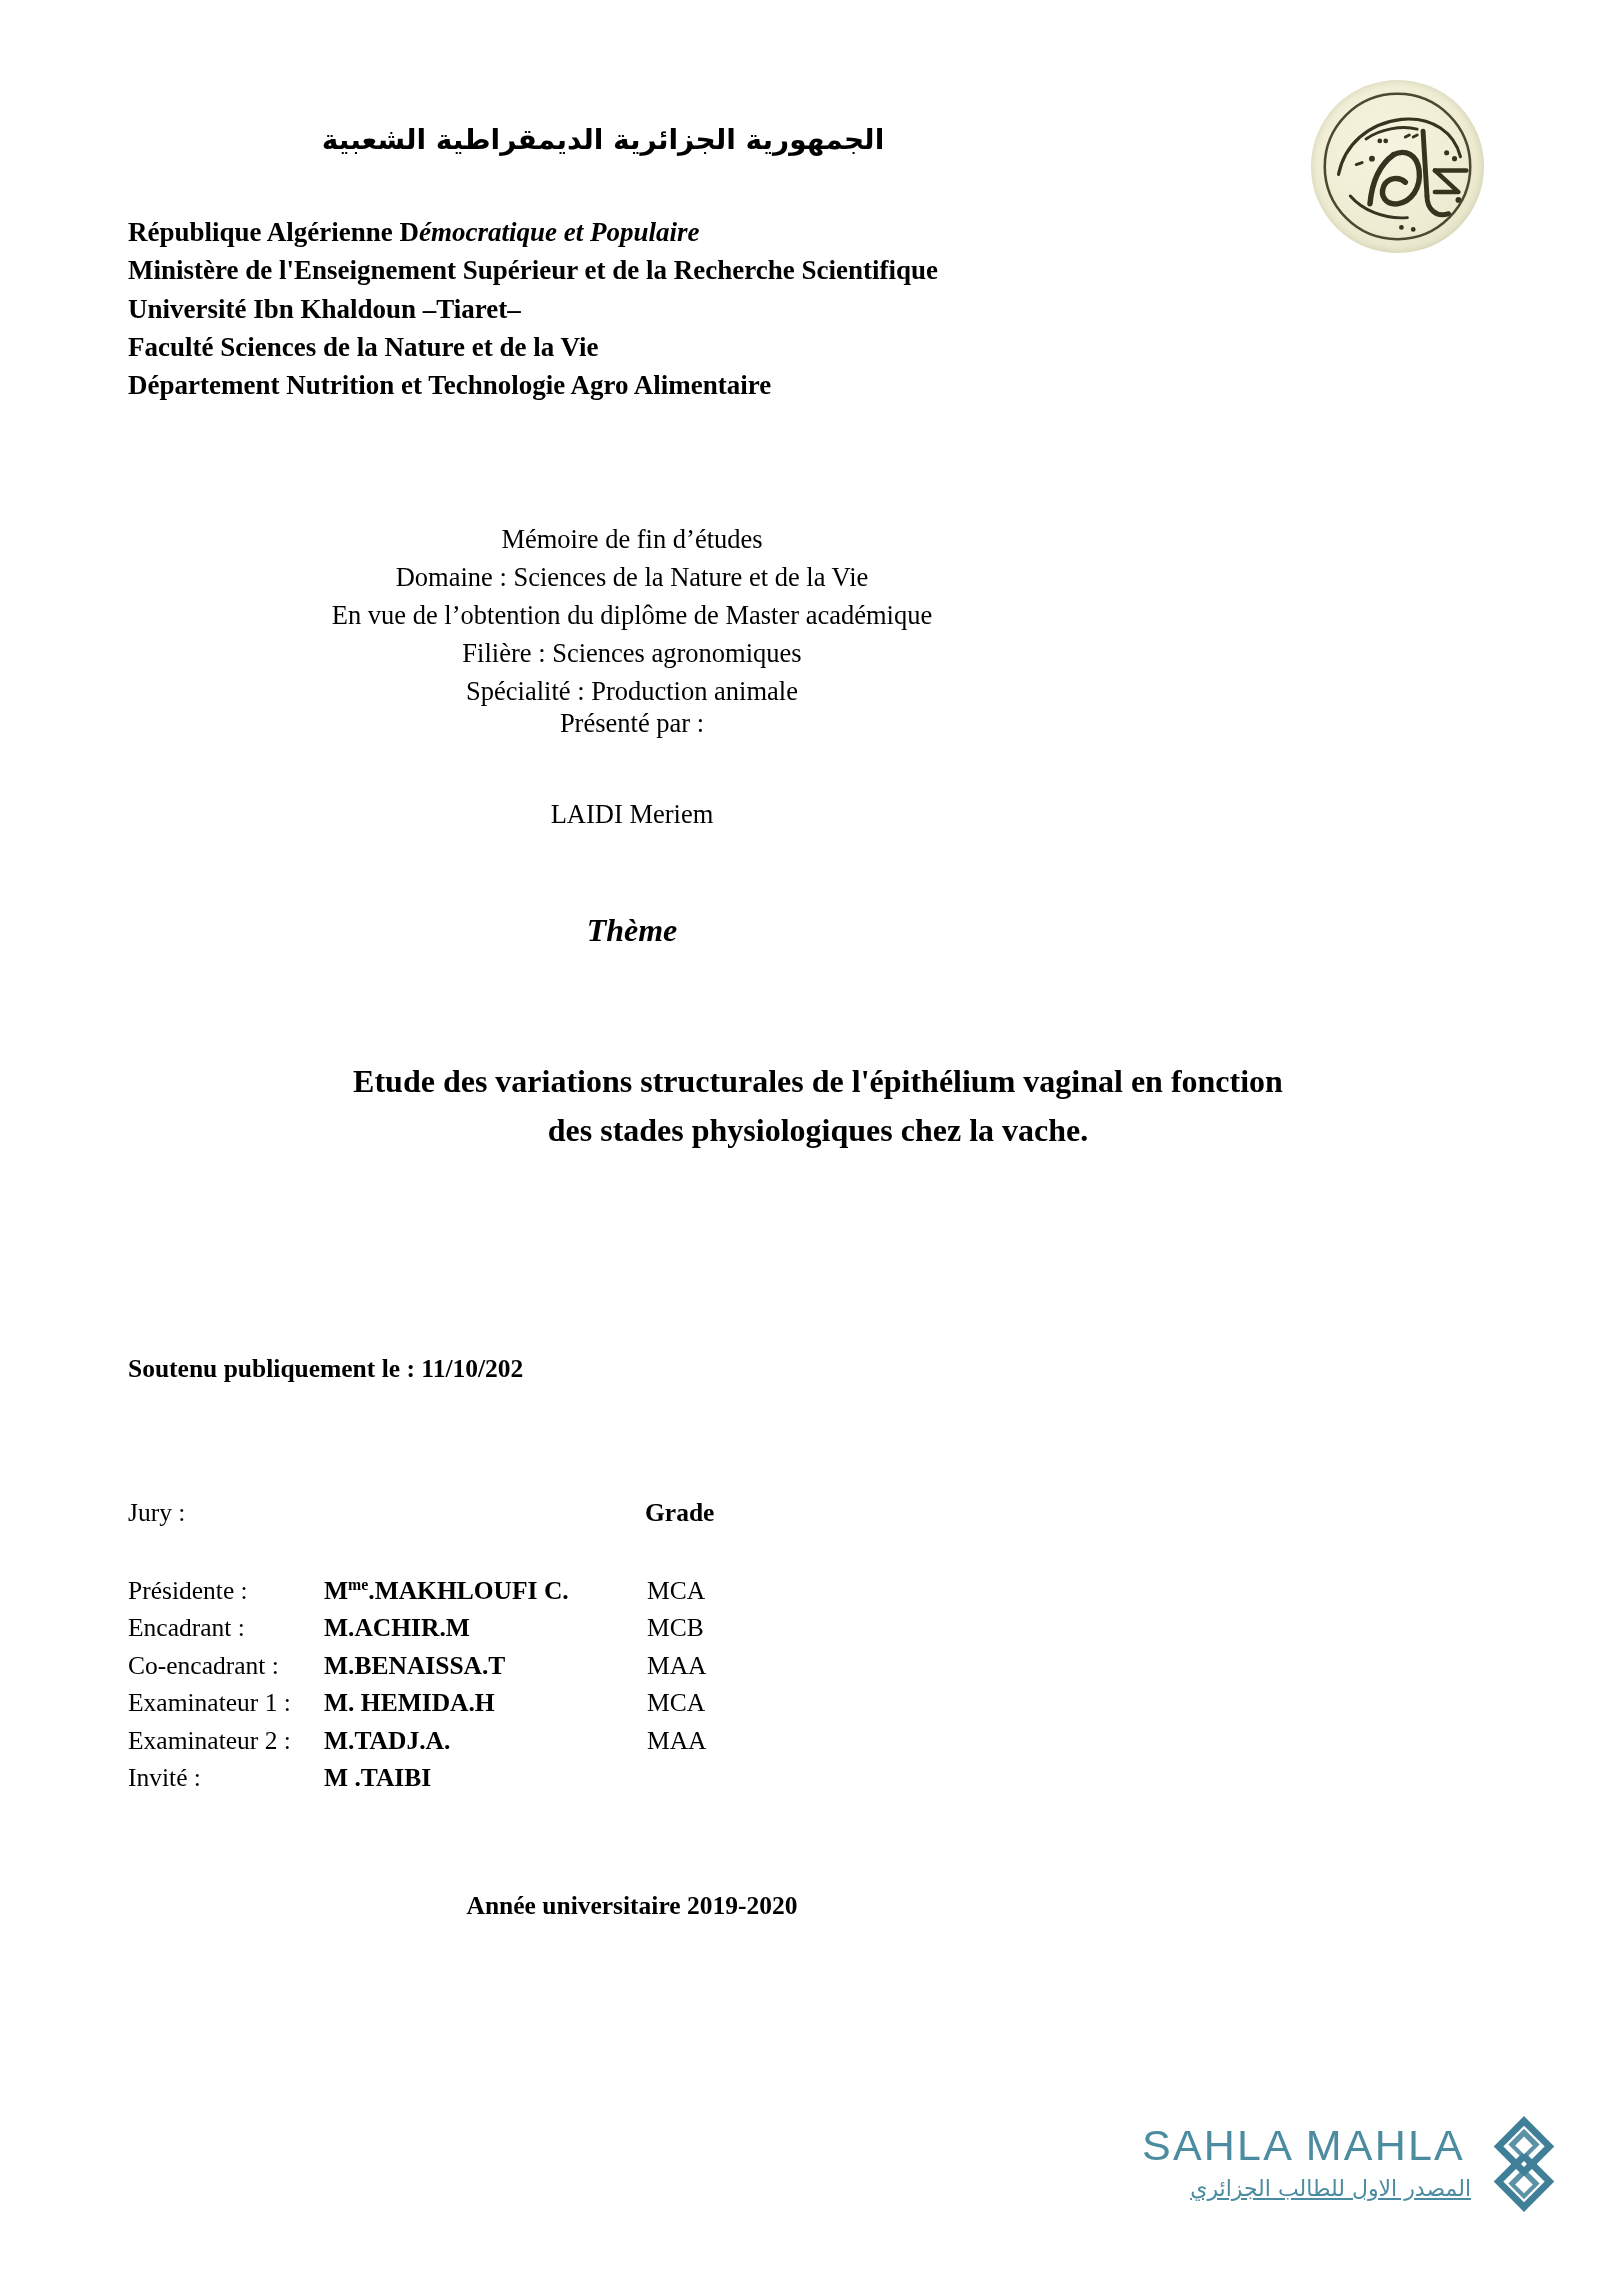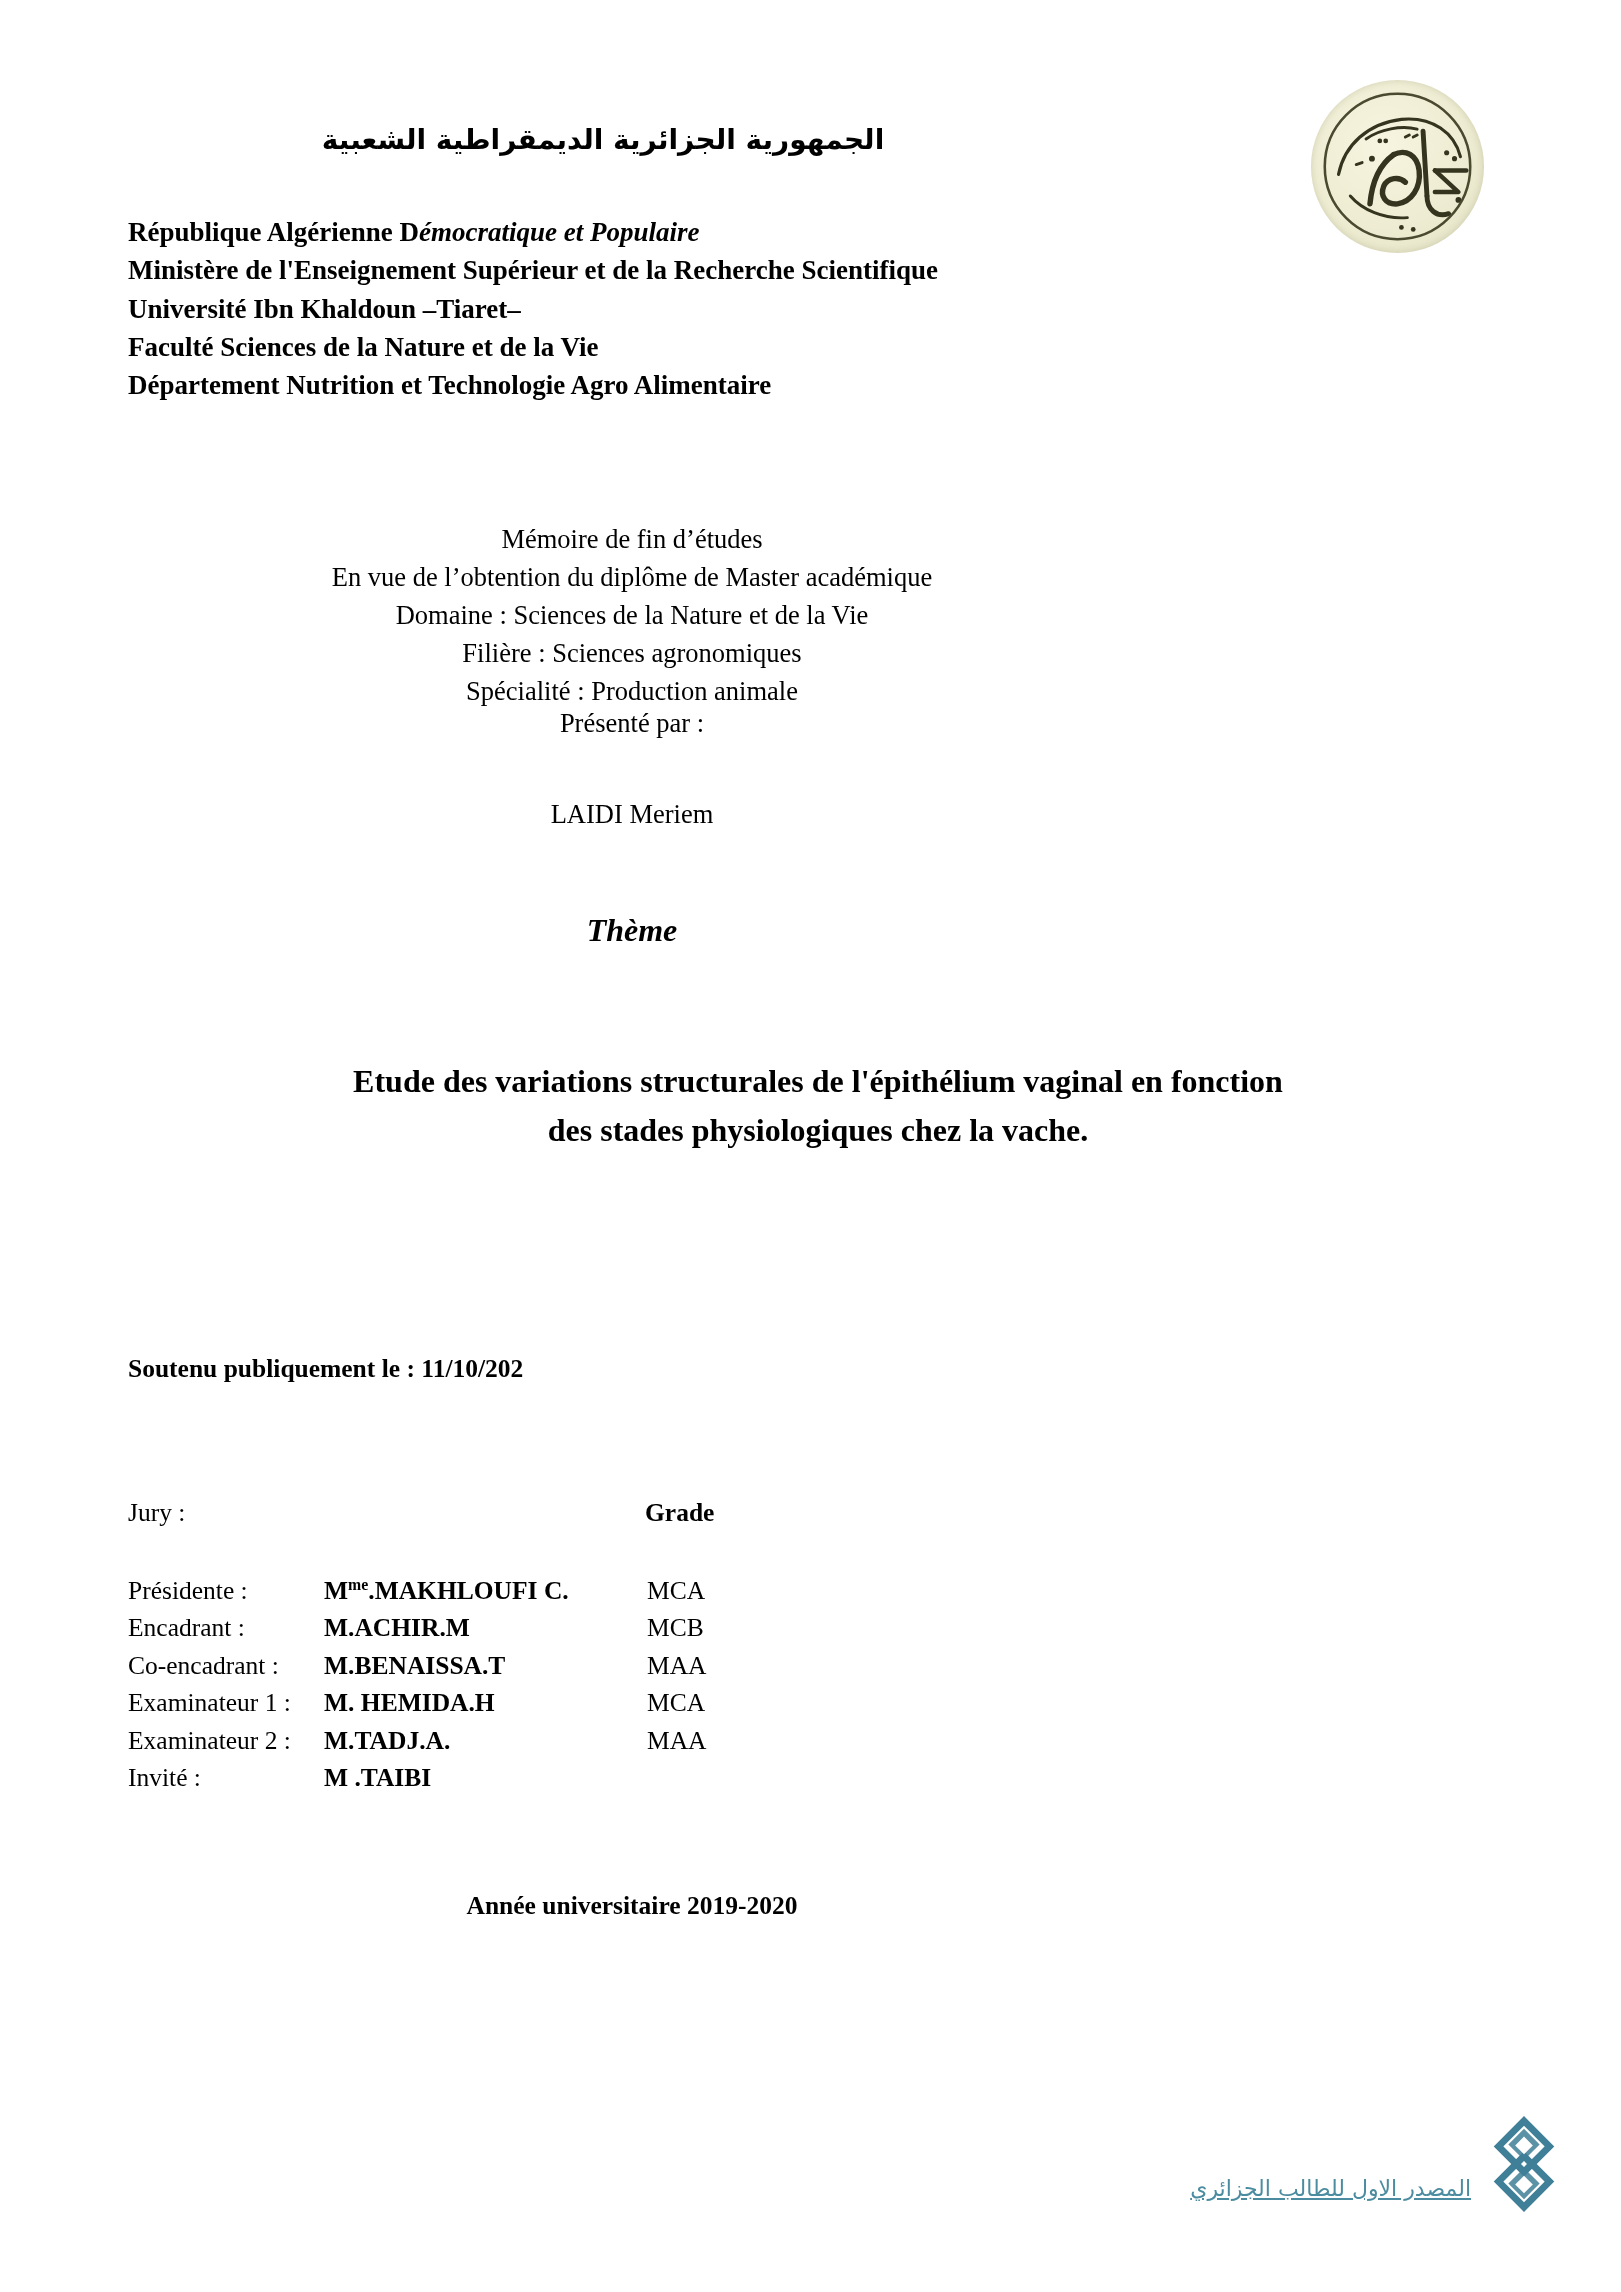--- a/index.html
+++ b/index.html
@@ -259,22 +259,22 @@
   <div class="admin-block">
     <span class="line"><span>République Algérienne D</span><span class="ital-tail">émocratique et Populaire</span></span>
     <span class="line">Ministère de l'Enseignement Supérieur et de la Recherche Scientifique</span>
     <span class="line">Université Ibn Khaldoun –Tiaret–</span>
     <span class="line">Faculté Sciences de la Nature et de la Vie</span>
     <span class="line">Département Nutrition et Technologie Agro Alimentaire</span>
   </div>
 
   <div class="degree-block">
     <span class="line">Mémoire de fin d’études</span>
+    <span class="line">Domaine : Sciences de la Nature et de la Vie</span>
     <span class="line">En vue de l’obtention du diplôme de Master académique</span>
-    <span class="line">Domaine : Sciences de la Nature et de la Vie</span>
     <span class="line">Filière : Sciences agronomiques</span>
     <span class="line">Spécialité : Production animale</span>
   </div>
 
   <div class="presente-par">Présenté par :</div>
 
   <div class="authors">
     <span class="line">LAIDI Meriem</span>
   </div>
 
@@ -321,20 +321,21 @@
           <td class="role">Invité :</td>
           <td class="name">M .TAIBI</td>
           <td class="grade"></td>
         </tr>
       </tbody>
   </table>
 
   <div class="academic-year">Année universitaire 2019-2020</div>
 
   <div class="watermark">
+    <div class="wm-text">SAHLA MAHLA</div>
     <div class="wm-sub">المصدر الاول للطالب الجزائري</div>
     <div class="wm-mark">
       <svg viewBox="0 0 92 104" xmlns="http://www.w3.org/2000/svg" aria-hidden="true">
         <g fill="none" stroke="#3f7f97" stroke-width="7" stroke-linejoin="miter">
           <path d="M46 8 L72 34 L46 60 L20 34 Z"></path>
           <path d="M46 44 L72 70 L46 96 L20 70 Z"></path>
         </g>
         <g fill="#3f7f97">
           <path d="M46 16 L62 32 L46 48 L30 32 Z" opacity="0.85"></path>
           <path d="M46 56 L62 72 L46 88 L30 72 Z" opacity="0.85"></path>

